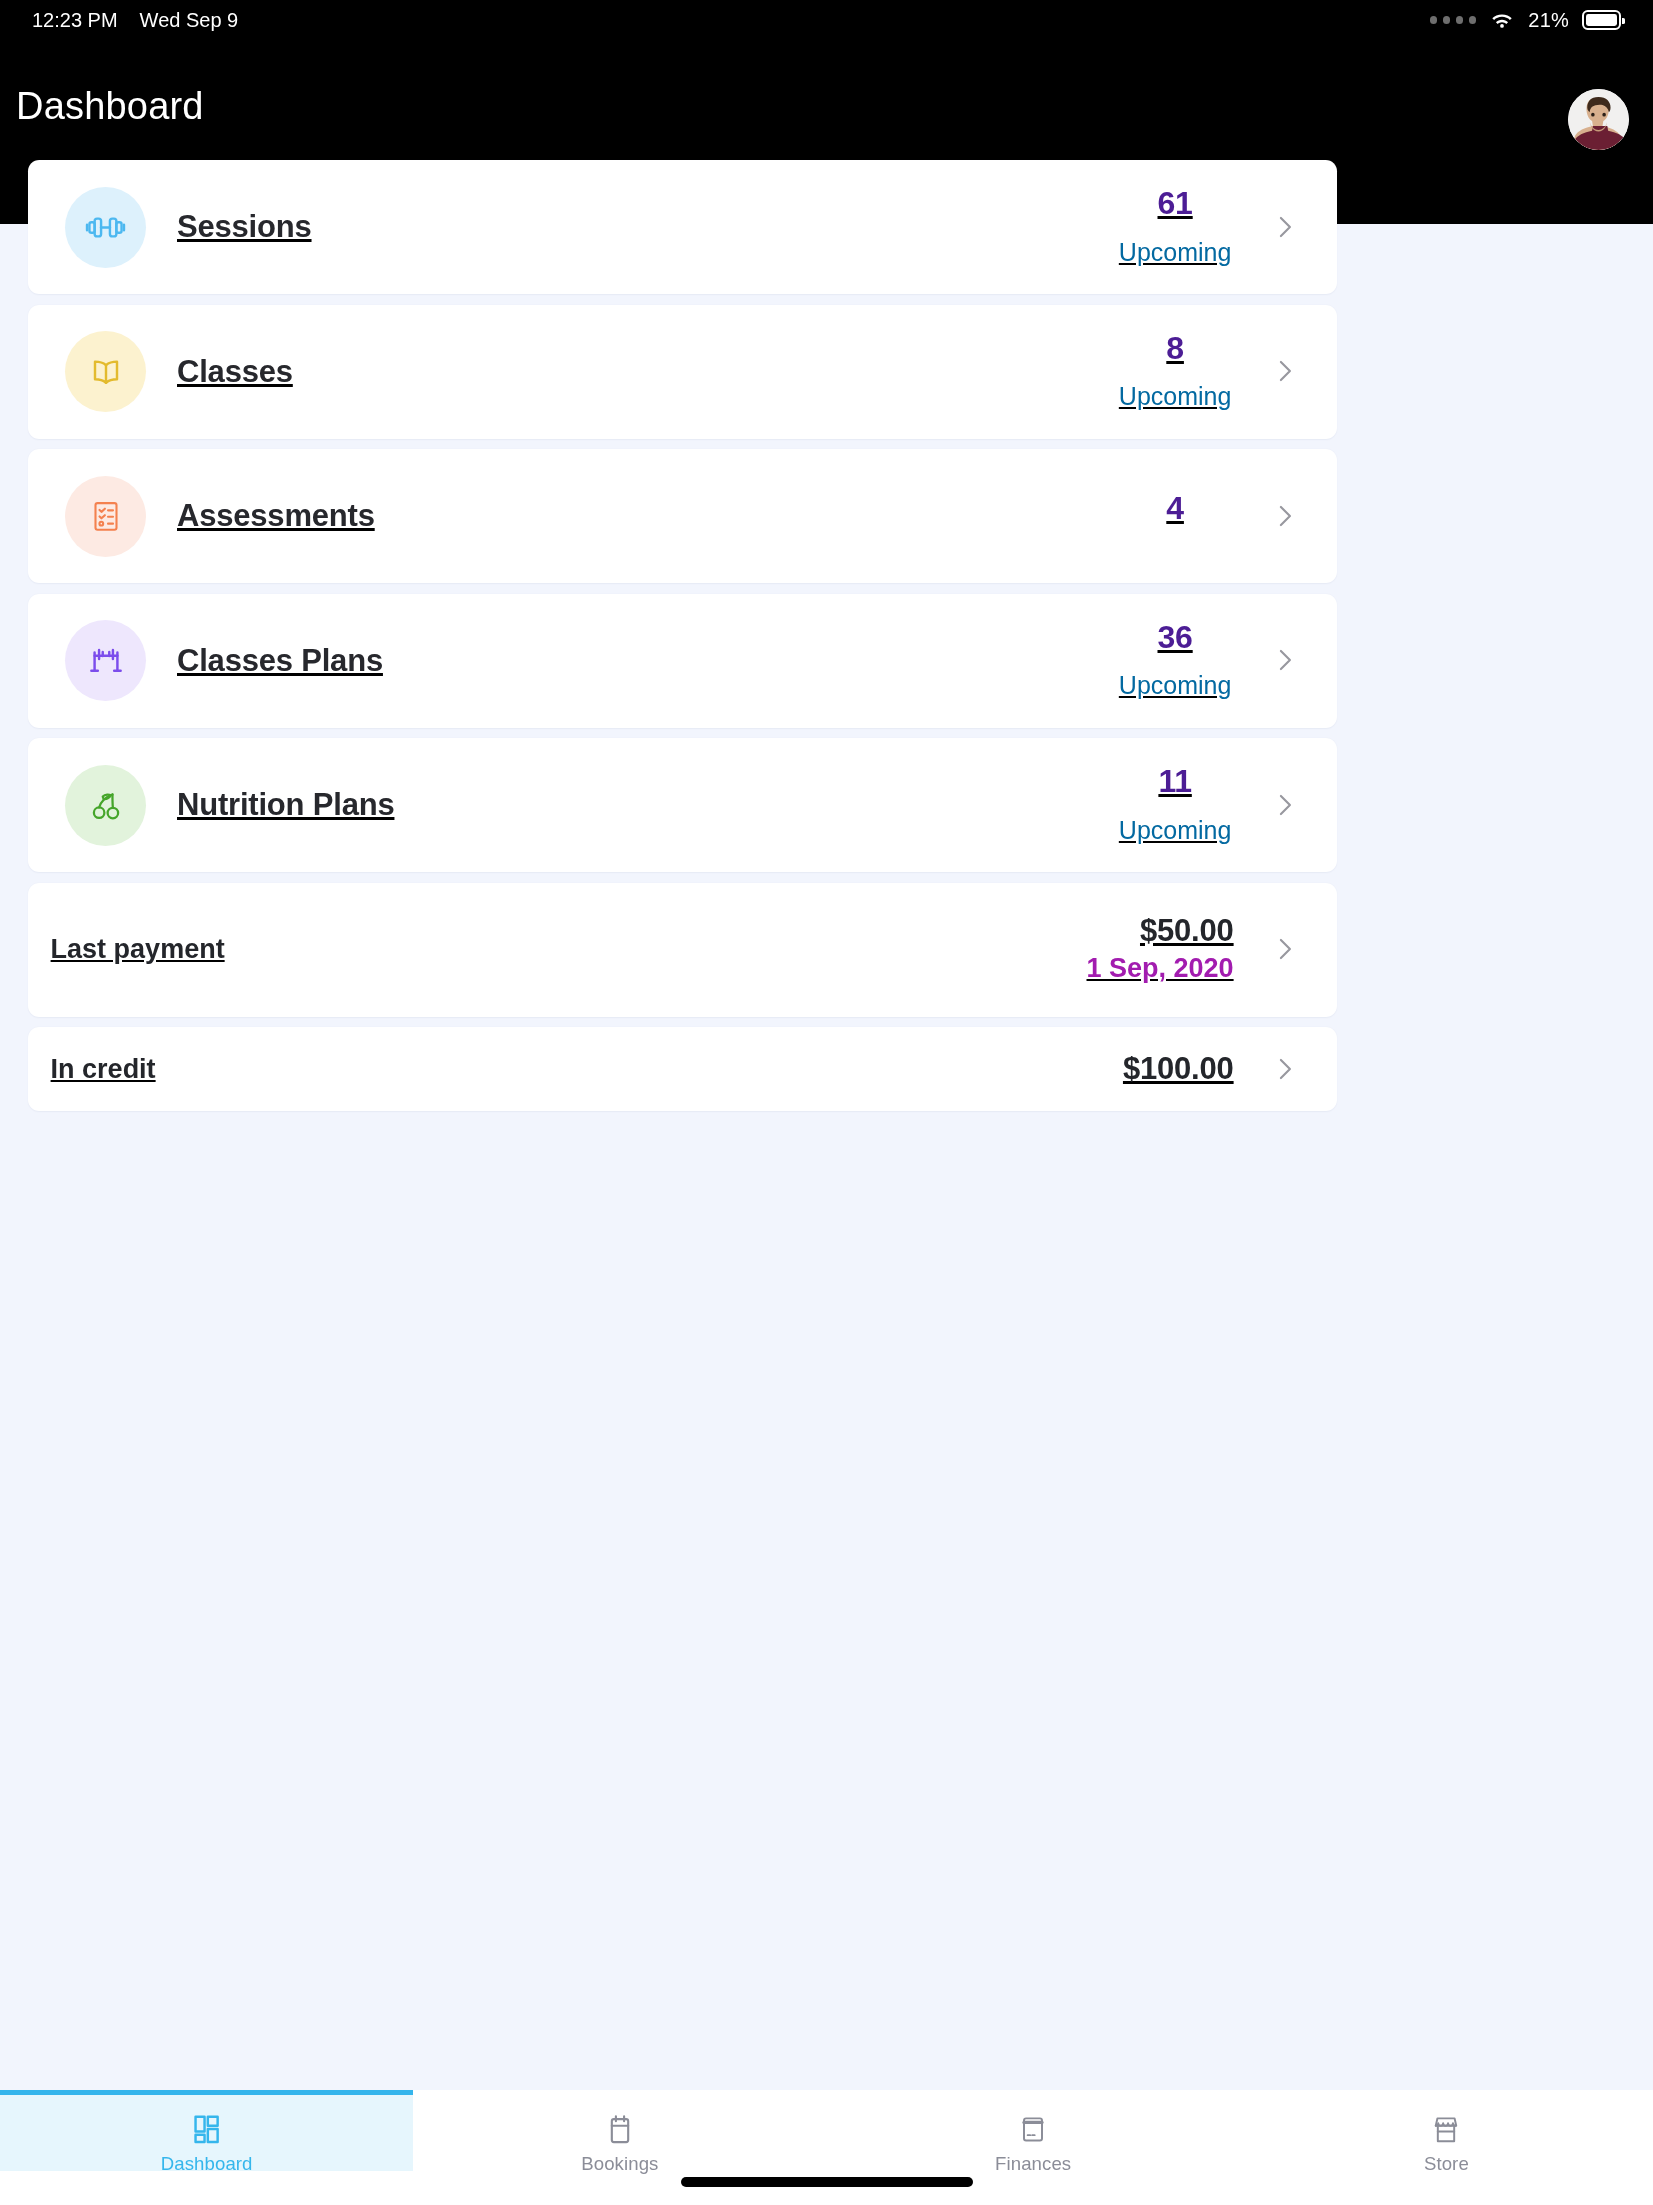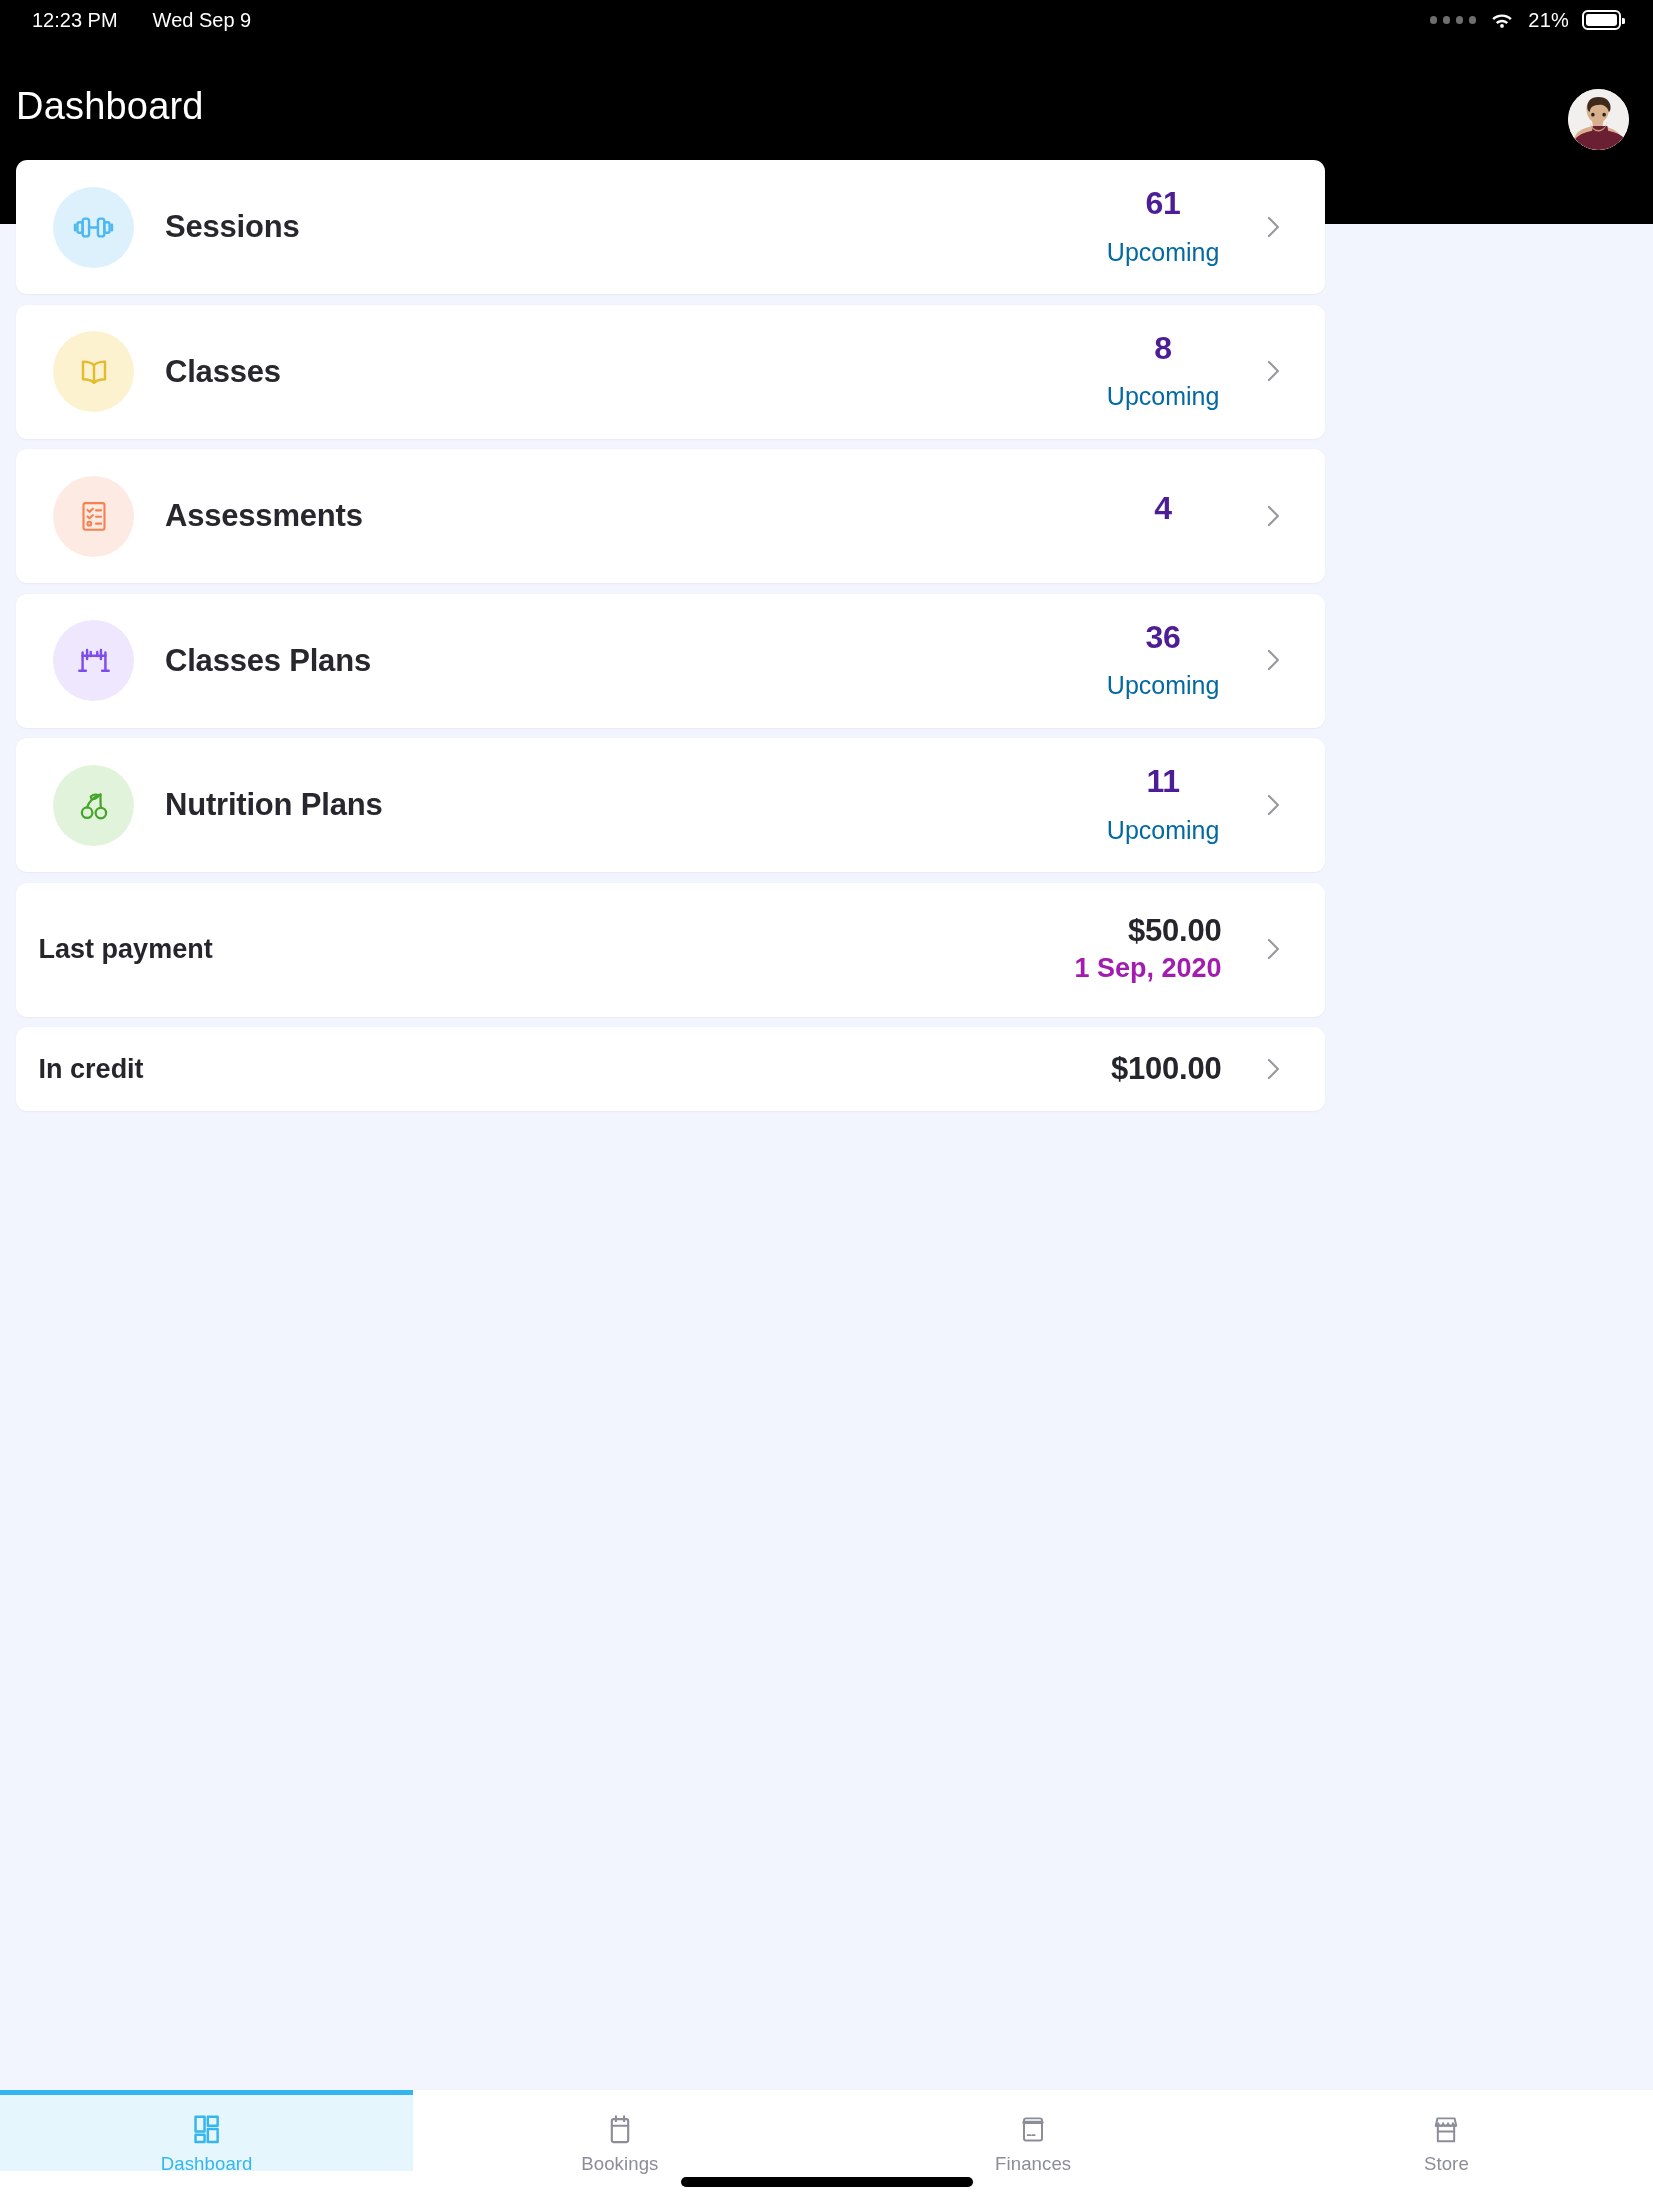--- a/index.html
+++ b/index.html
@@ -25,21 +25,21 @@
     width: 1653px;
     height: 40px;
     background: #000;
     color: #fff;
     display: flex;
     align-items: center;
     padding: 0 32px;
     font-size: 20px;
     z-index: 40;
   }
-  .sb-left { display: flex; align-items: center; gap: 35px; }
+  .sb-left { display: flex; align-items: center; gap: 22px; }
   .sb-right {
     margin-left: auto;
     display: flex;
     align-items: center;
     gap: 13px;
   }
   .sb-dots { display: flex; gap: 5.7px; align-items: center; }
   .sb-dots i {
     width: 7.3px; height: 7.3px; border-radius: 50%;
     background: #6e6e6e; display: block;
@@ -87,24 +87,25 @@
     border-radius: 50%;
     overflow: hidden;
     background: #e8e8ea;
     z-index: 30;
   }
   .avatar svg { display: block; width: 61px; height: 61px; }
 
   
   .content {
     position: absolute;
-    top: 160px; left: 0;
+    top: 160px; left: 12px;
     width: 1341px;
     height: 1931px;
     z-index: 20;
+    text-decoration: underline;
   }
 
   .card {
     position: relative;
     background: #fff;
     margin: 0 16px 10.5px 16px;
     border-radius: 11.3px;
     box-shadow: 0 0.8px 1.6px rgba(28,40,90,.05);
     display: flex;
     align-items: center;

